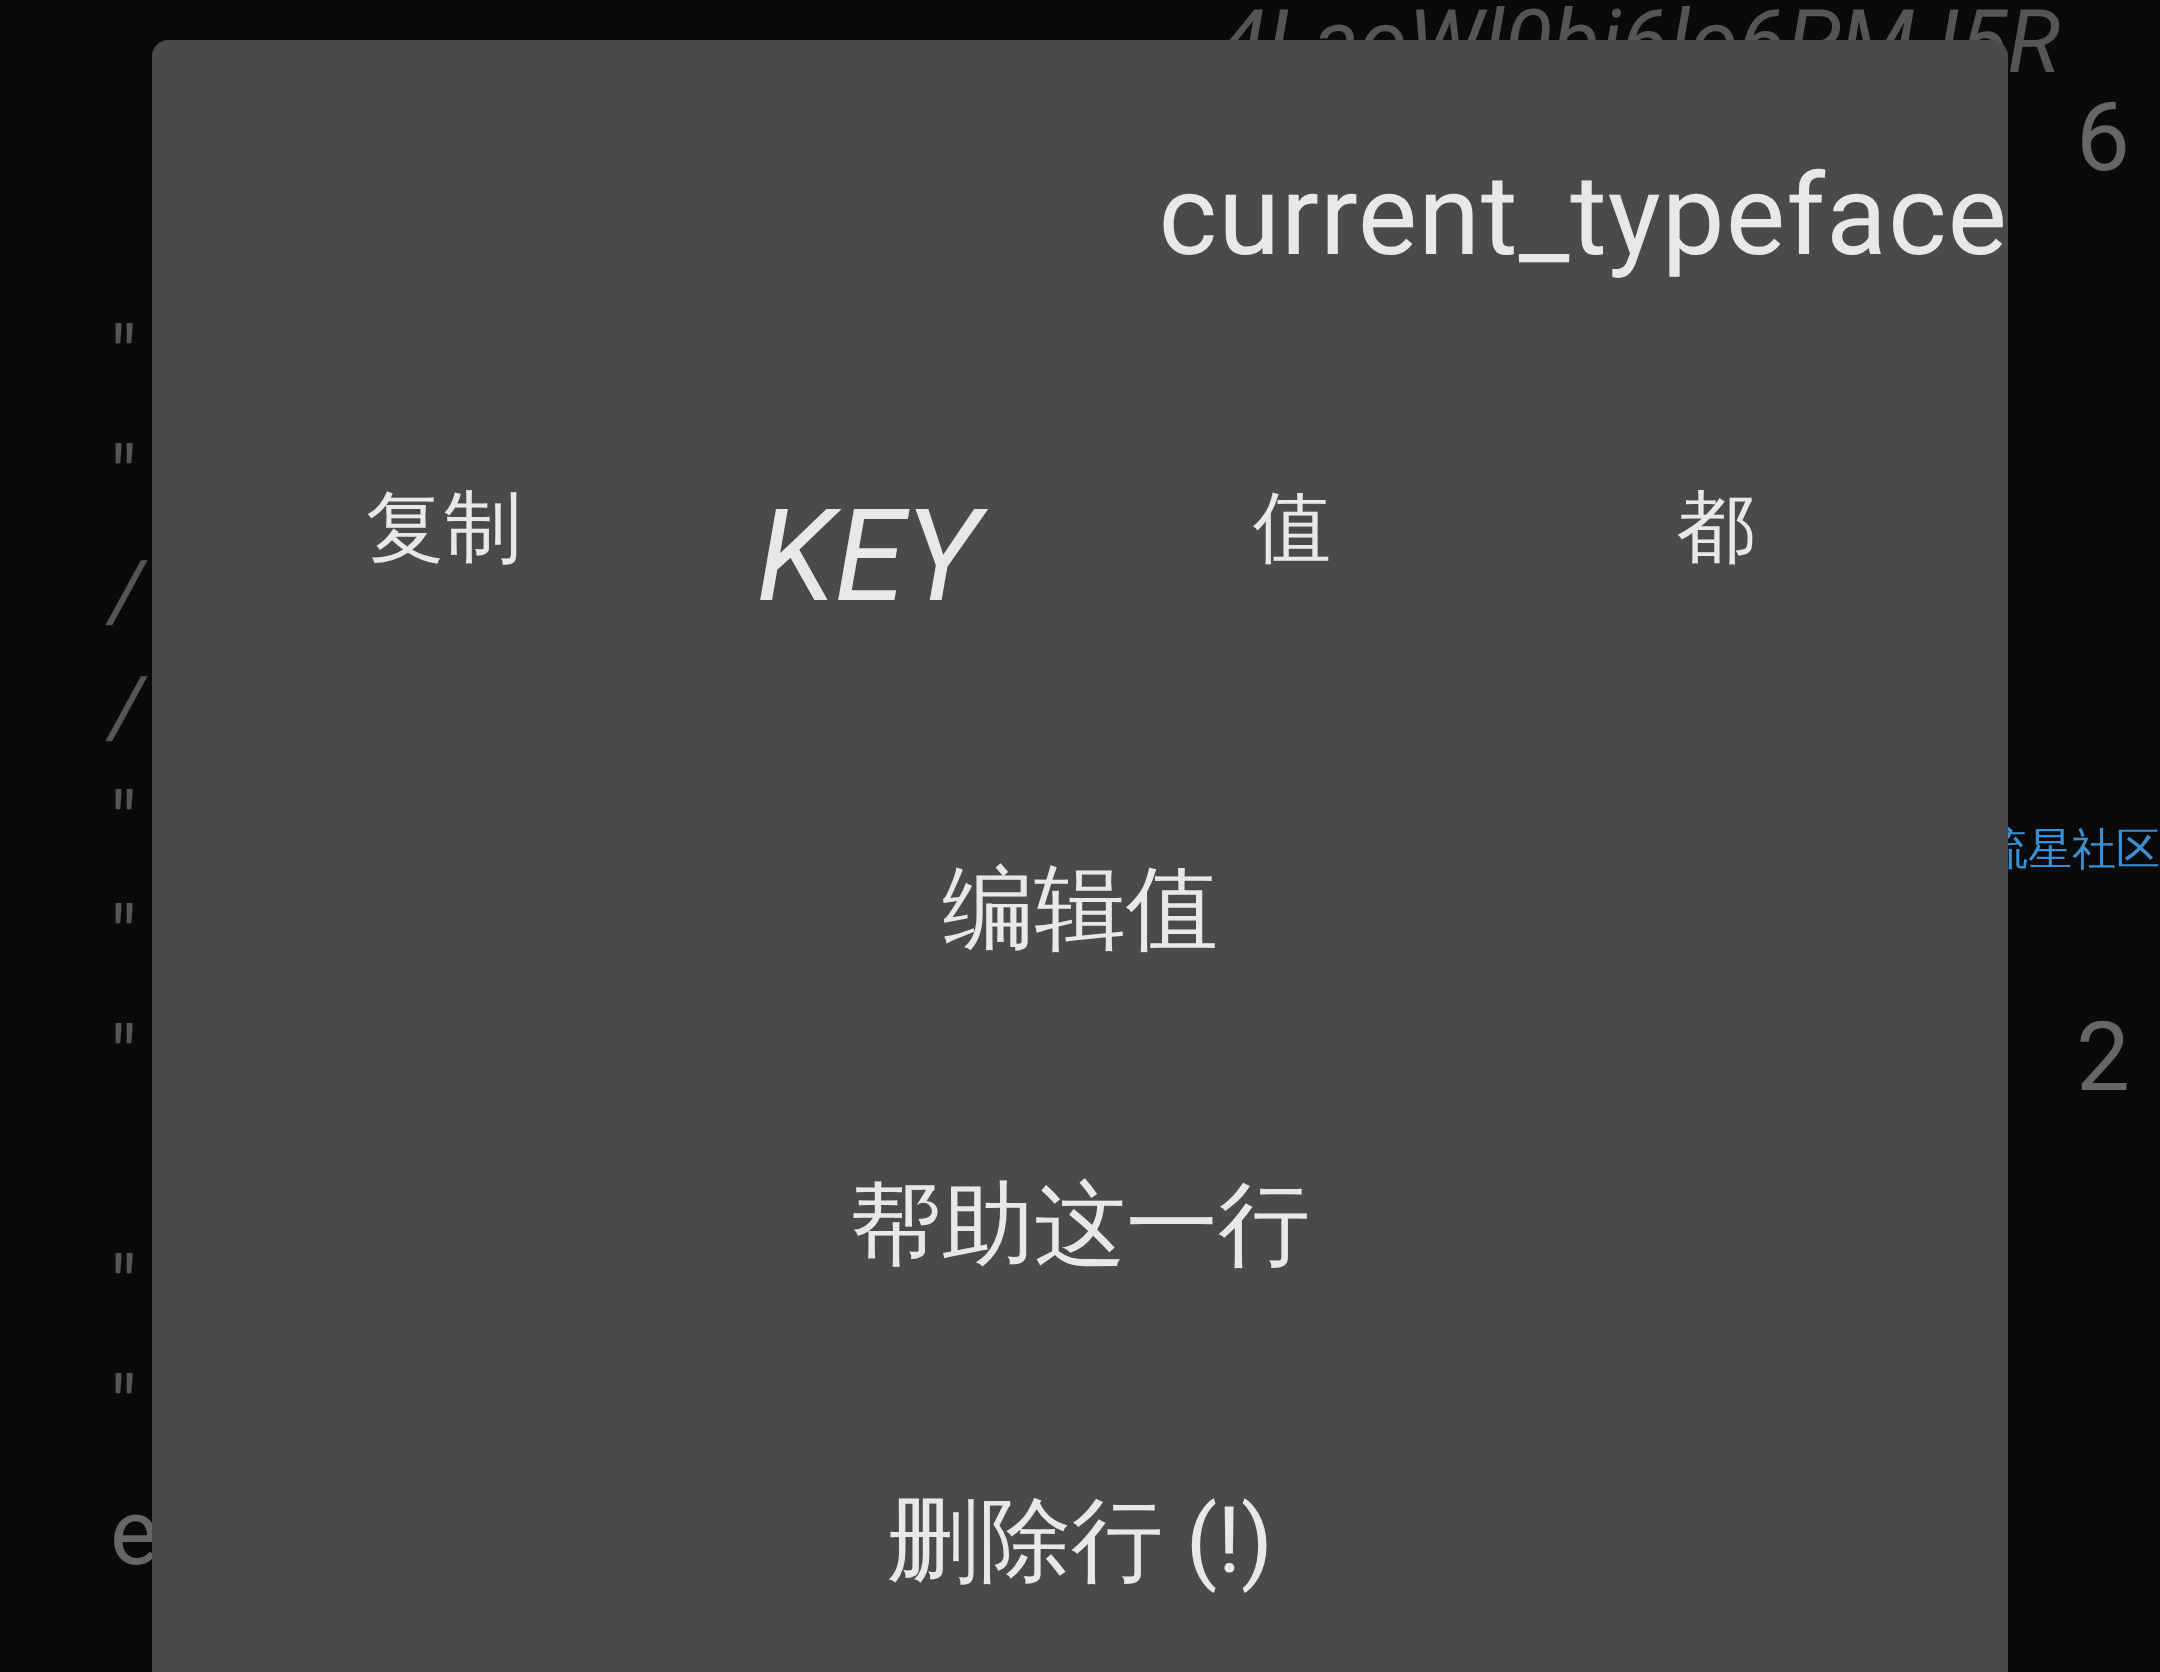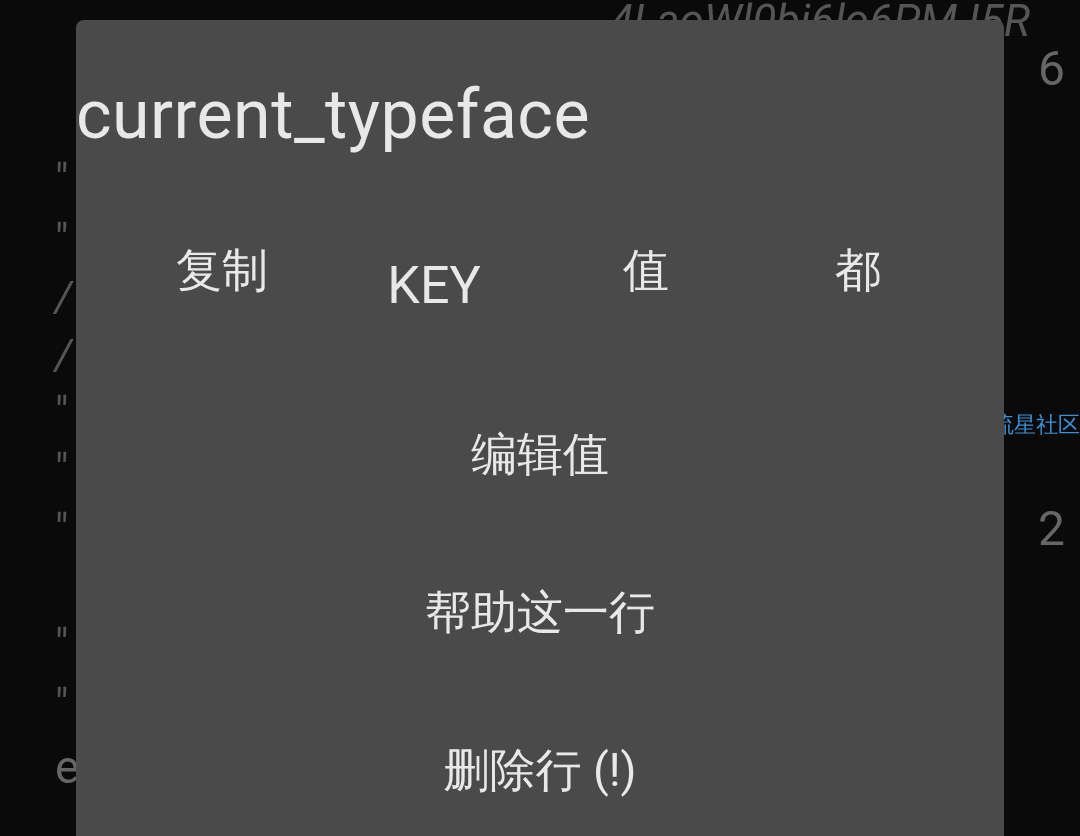--- a/index.html
+++ b/index.html
@@ -118,46 +118,47 @@
       background: #4a4a4a;
       width: 928px;
       margin-top: 20px;
       border-radius: 8px;
       padding-bottom: 30px;
       min-height: 816px;
     }
     
     .modal-title {
       color: #e8e8e8;
-      font-size: 68px;
+      font-size: 56px;
       font-weight: 400;
-      text-align: left;
+      text-align: right;
       padding: 55px 0 70px 0;
       letter-spacing: 0.5px;
     }
     
     .dropdown-row {
       display: flex;
       justify-content: space-around;
       align-items: center;
       padding: 0 40px 60px 40px;
     }
     
     .dropdown-item {
       color: #e8e8e8;
-      font-size: 46px;
+      font-size: 39px;
       font-weight: 400;
       cursor: pointer;
       text-align: center;
       flex: 1;
     }
     
     .dropdown-item.key {
-      font-size: 52px;
+      font-size: 64px;
       padding-top: 30px;
+      font-style: italic;
     }
     
     .menu-item {
       color: #e8e8e8;
       font-size: 46px;
       font-weight: 400;
       text-align: center;
       padding: 48px 0;
       cursor: pointer;
     }

